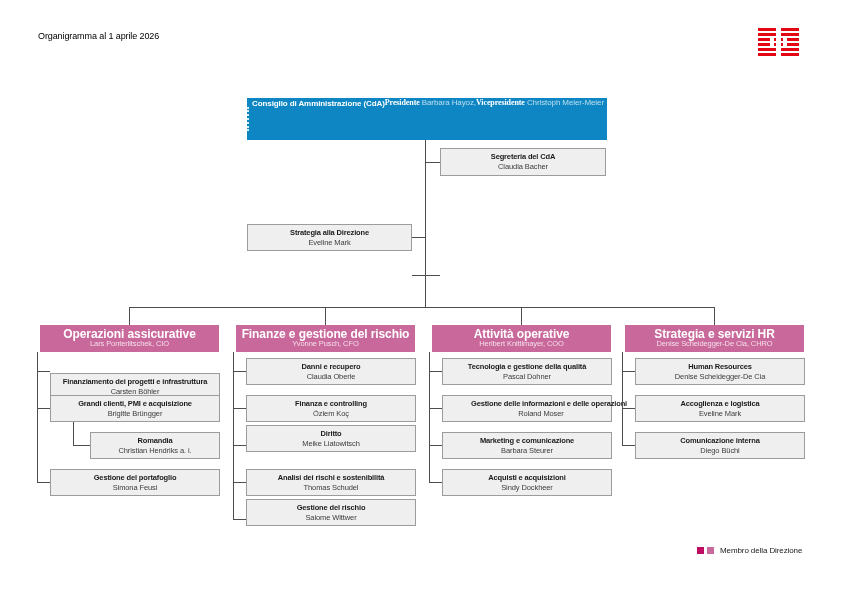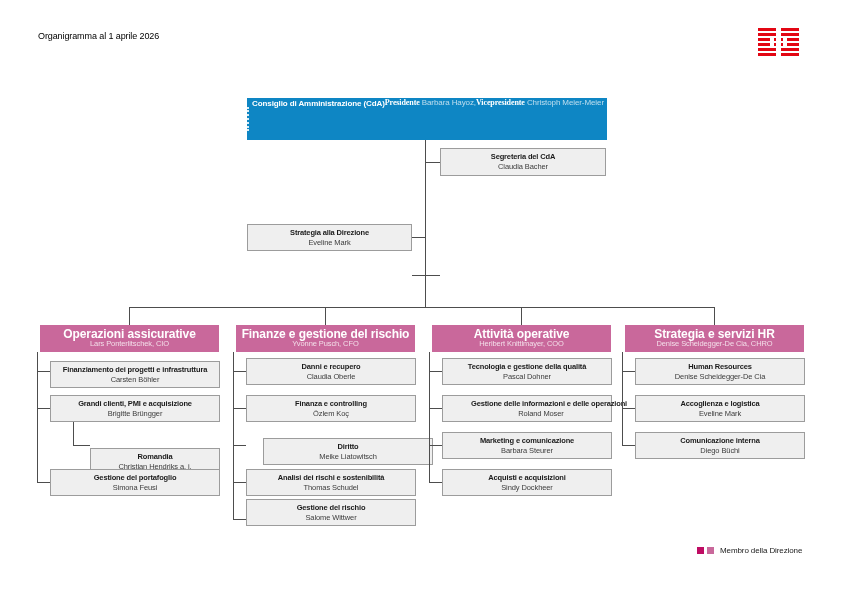--- a/index.html
+++ b/index.html
@@ -38,21 +38,21 @@
   .ceo-box .box-title{color:#fff;font-size:8px;}
   .ceo-box .box-name{color:rgba(255,255,255,0.78);}
   
   .dept-col{position:absolute;top:325px;width:179px;}
   .dept-header{position:absolute;left:0;top:0;width:179px;height:27px;background:#c9689b;box-sizing:border-box;
                display:flex;flex-direction:column;justify-content:center;text-align:center;}
   .dept-header .dh-title{font-size:12px;font-weight:bold;color:#fff;letter-spacing:-0.1px;line-height:10px;white-space:nowrap;}
   .dept-header .dh-name{font-size:7.5px;color:rgba(255,255,255,0.78);letter-spacing:-0.1px;line-height:10px;white-space:nowrap;}
   .unit-box{position:absolute;left:10px;width:170px;height:27px;background:#efefef;border:1px solid #9c9c9c;
             box-sizing:border-box;display:flex;flex-direction:column;justify-content:center;text-align:center;}
-  .unit-box.indent{left:50px;width:130px;margin-top:16px;}
+  .unit-box.indent{left:50px;width:130px;}
   
   .legend{position:absolute;left:697px;top:546px;display:flex;align-items:center;}
   .legend .sw{width:7px;height:7px;display:inline-block;}
   .legend .sw + .sw{margin-left:3px;}
   .legend .legend-label{font-size:8px;color:#1a1a1a;margin-left:6px;letter-spacing:-0.1px;white-space:nowrap;}
 </style>
 </head>
 <body>
 
 <div class="canvas">
@@ -97,21 +97,21 @@
     <div class="box-name">Eveline Mark</div>
   </div>
 
   <div id="departments">
       <div class="dept-col" style="left: 40px;">
         <div class="dept-header">
           <div class="dh-title">Operazioni assicurative</div>
           <div class="dh-name">Lars Ponterlitschek, CIO</div>
         </div>
         <div class="cline v" style="left: -3px; top: 27px; height: 130.5px;"></div>
-        <div class="unit-box" style="top: 36px;">
+        <div class="unit-box" style="top: 48px;">
           <div class="box-title">Finanziamento dei progetti e infrastruttura</div>
           <div class="box-name">Carsten Böhler</div>
         </div>
         <div class="cline h" style="left: -3px; top: 46px; width: 13px;"></div>
         <div class="unit-box" style="top: 70px;">
           <div class="box-title">Grandi clienti, PMI e acquisizione</div>
           <div class="box-name">Brigitte Brüngger</div>
         </div>
         <div class="cline h" style="left: -3px; top: 83px; width: 13px;"></div>
         <div class="unit-box indent" style="top: 107px;">
@@ -135,21 +135,21 @@
         <div class="unit-box" style="top: 33px;">
           <div class="box-title">Danni e recupero</div>
           <div class="box-name">Claudia Oberle</div>
         </div>
         <div class="cline h" style="left: -3px; top: 46px; width: 13px;"></div>
         <div class="unit-box" style="top: 70px;">
           <div class="box-title">Finanza e controlling</div>
           <div class="box-name">Özlem Koç</div>
         </div>
         <div class="cline h" style="left: -3px; top: 83px; width: 13px;"></div>
-        <div class="unit-box" style="top: 113px; margin-left: 17px;">
+        <div class="unit-box" style="top: 100px;">
           <div class="box-title">Diritto</div>
           <div class="box-name">Meike Liatowitsch</div>
         </div>
         <div class="cline h" style="left: -3px; top: 120px; width: 13px;"></div>
         <div class="unit-box" style="top: 144px;">
           <div class="box-title">Analisi dei rischi e sostenibilità</div>
           <div class="box-name">Thomas Schudel</div>
         </div>
         <div class="cline h" style="left: -3px; top: 157px; width: 13px;"></div>
         <div class="unit-box" style="top: 174px;">

